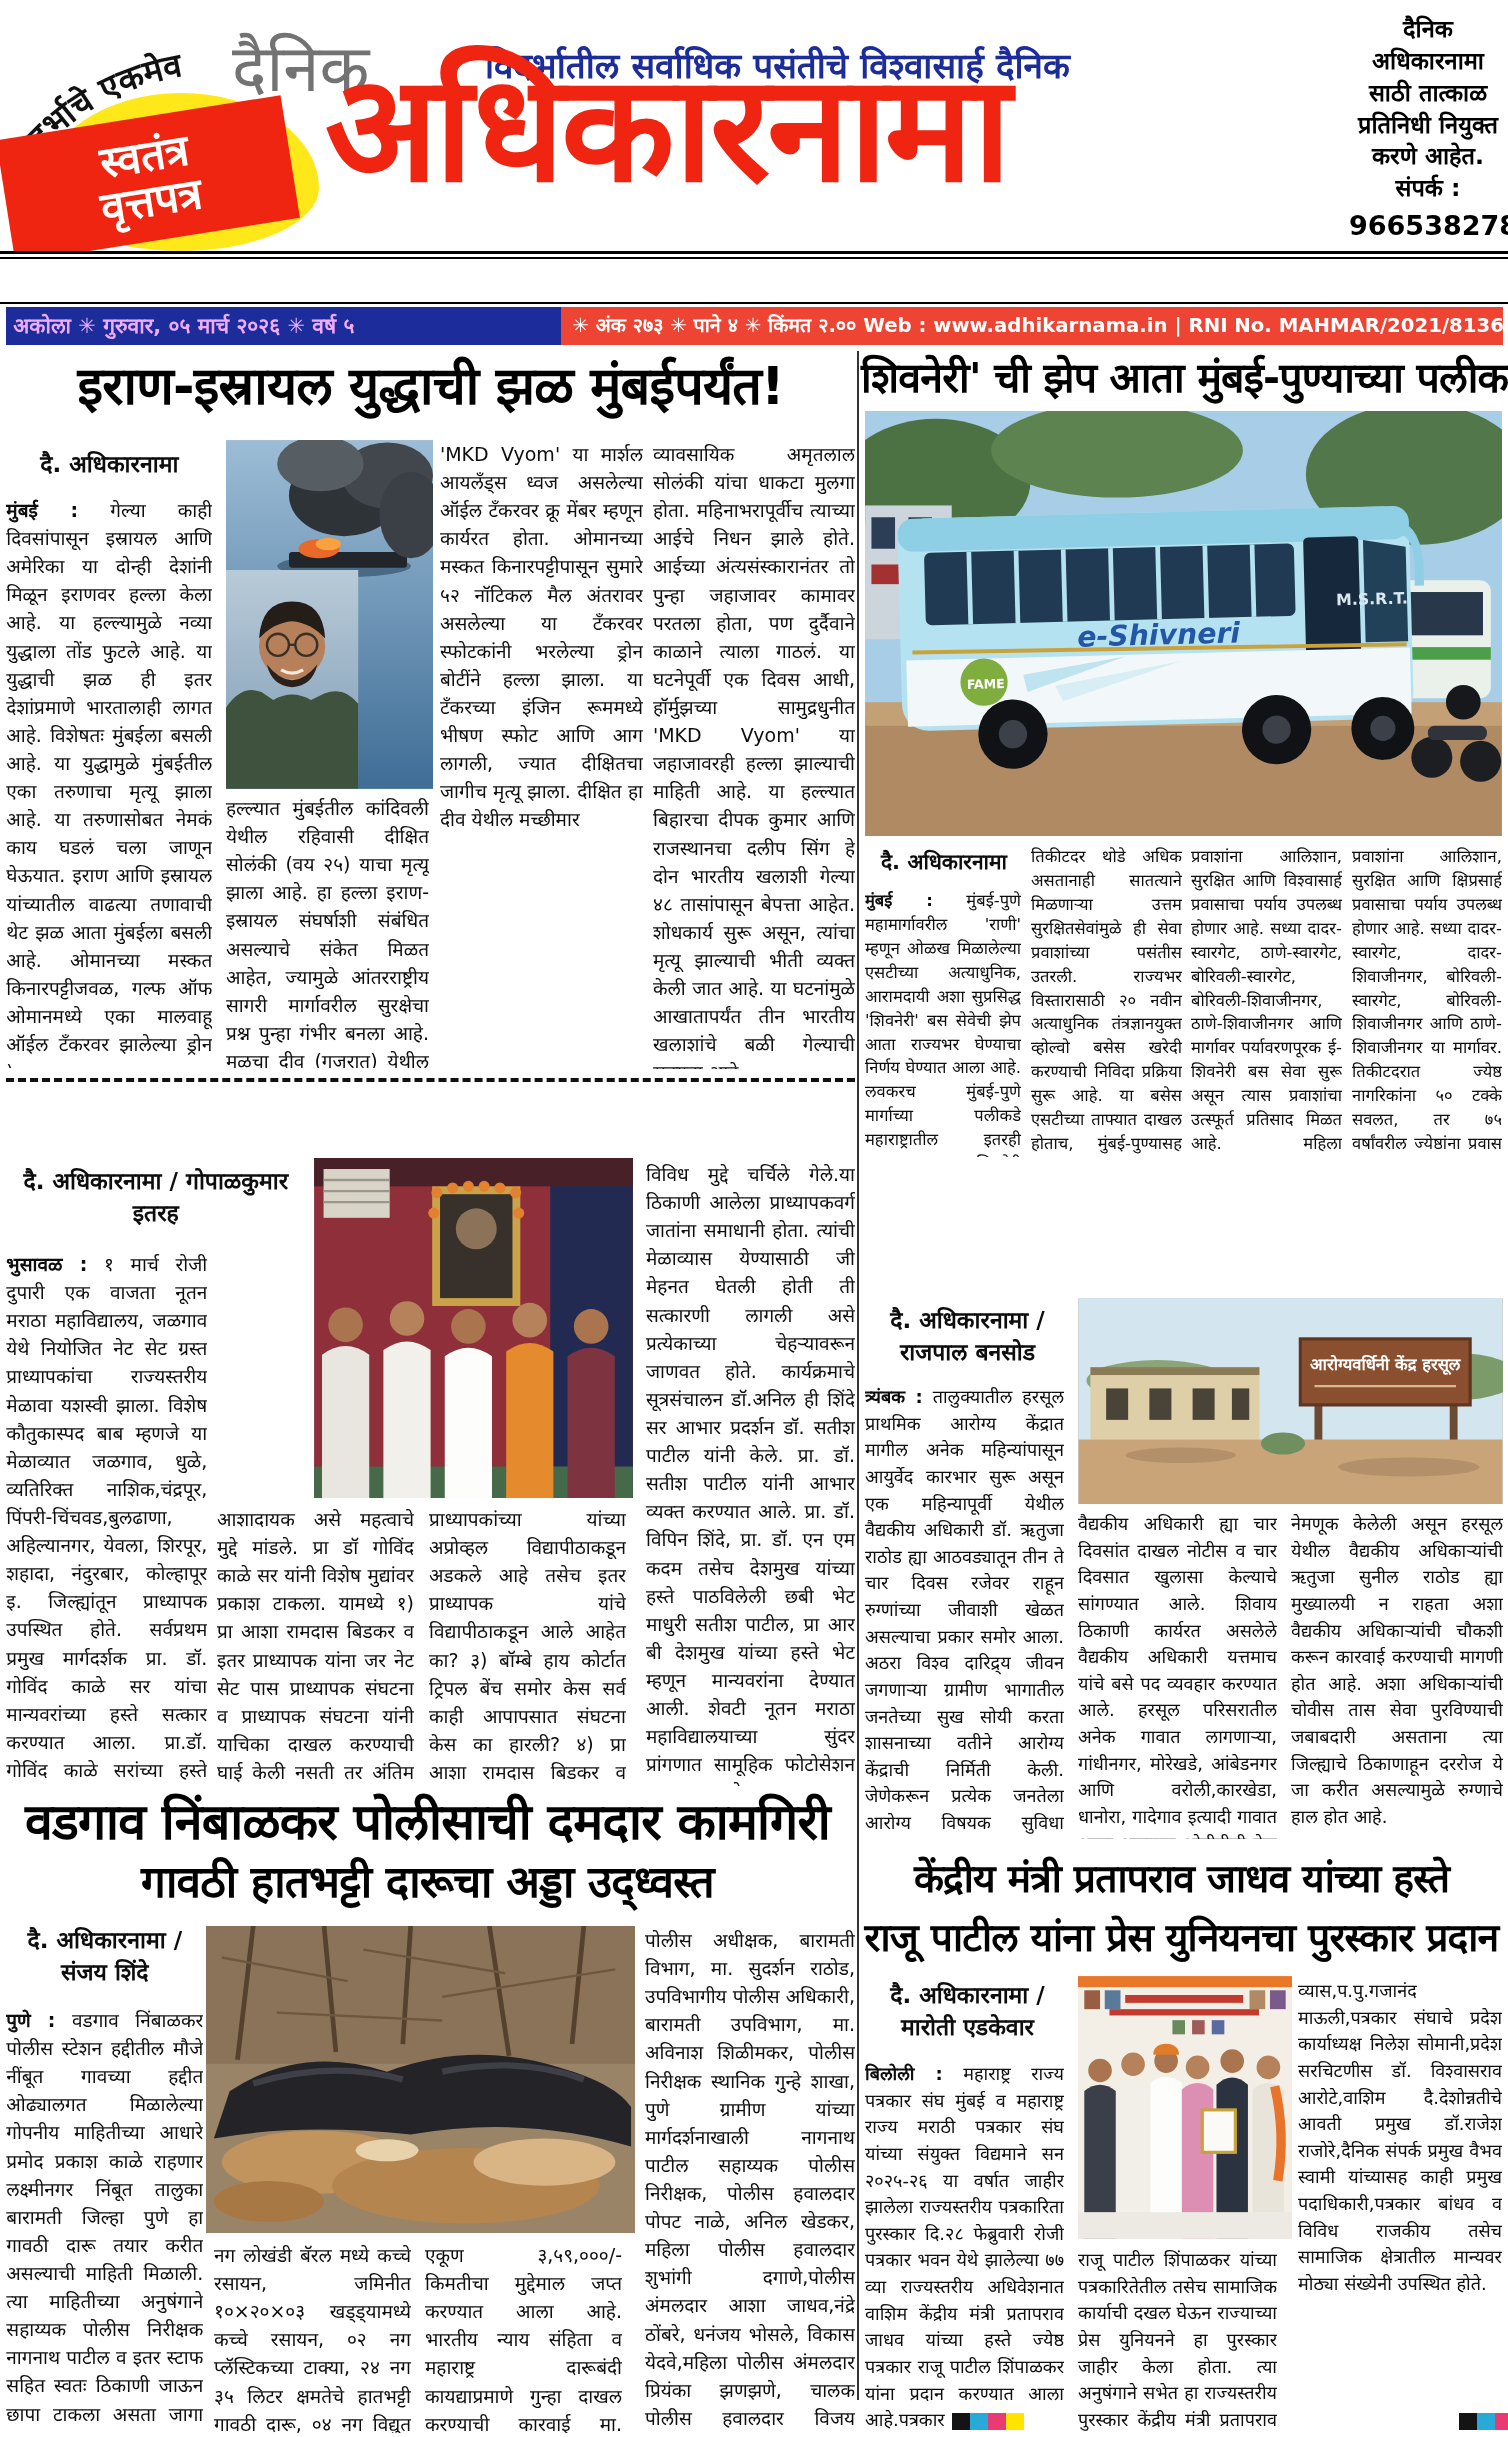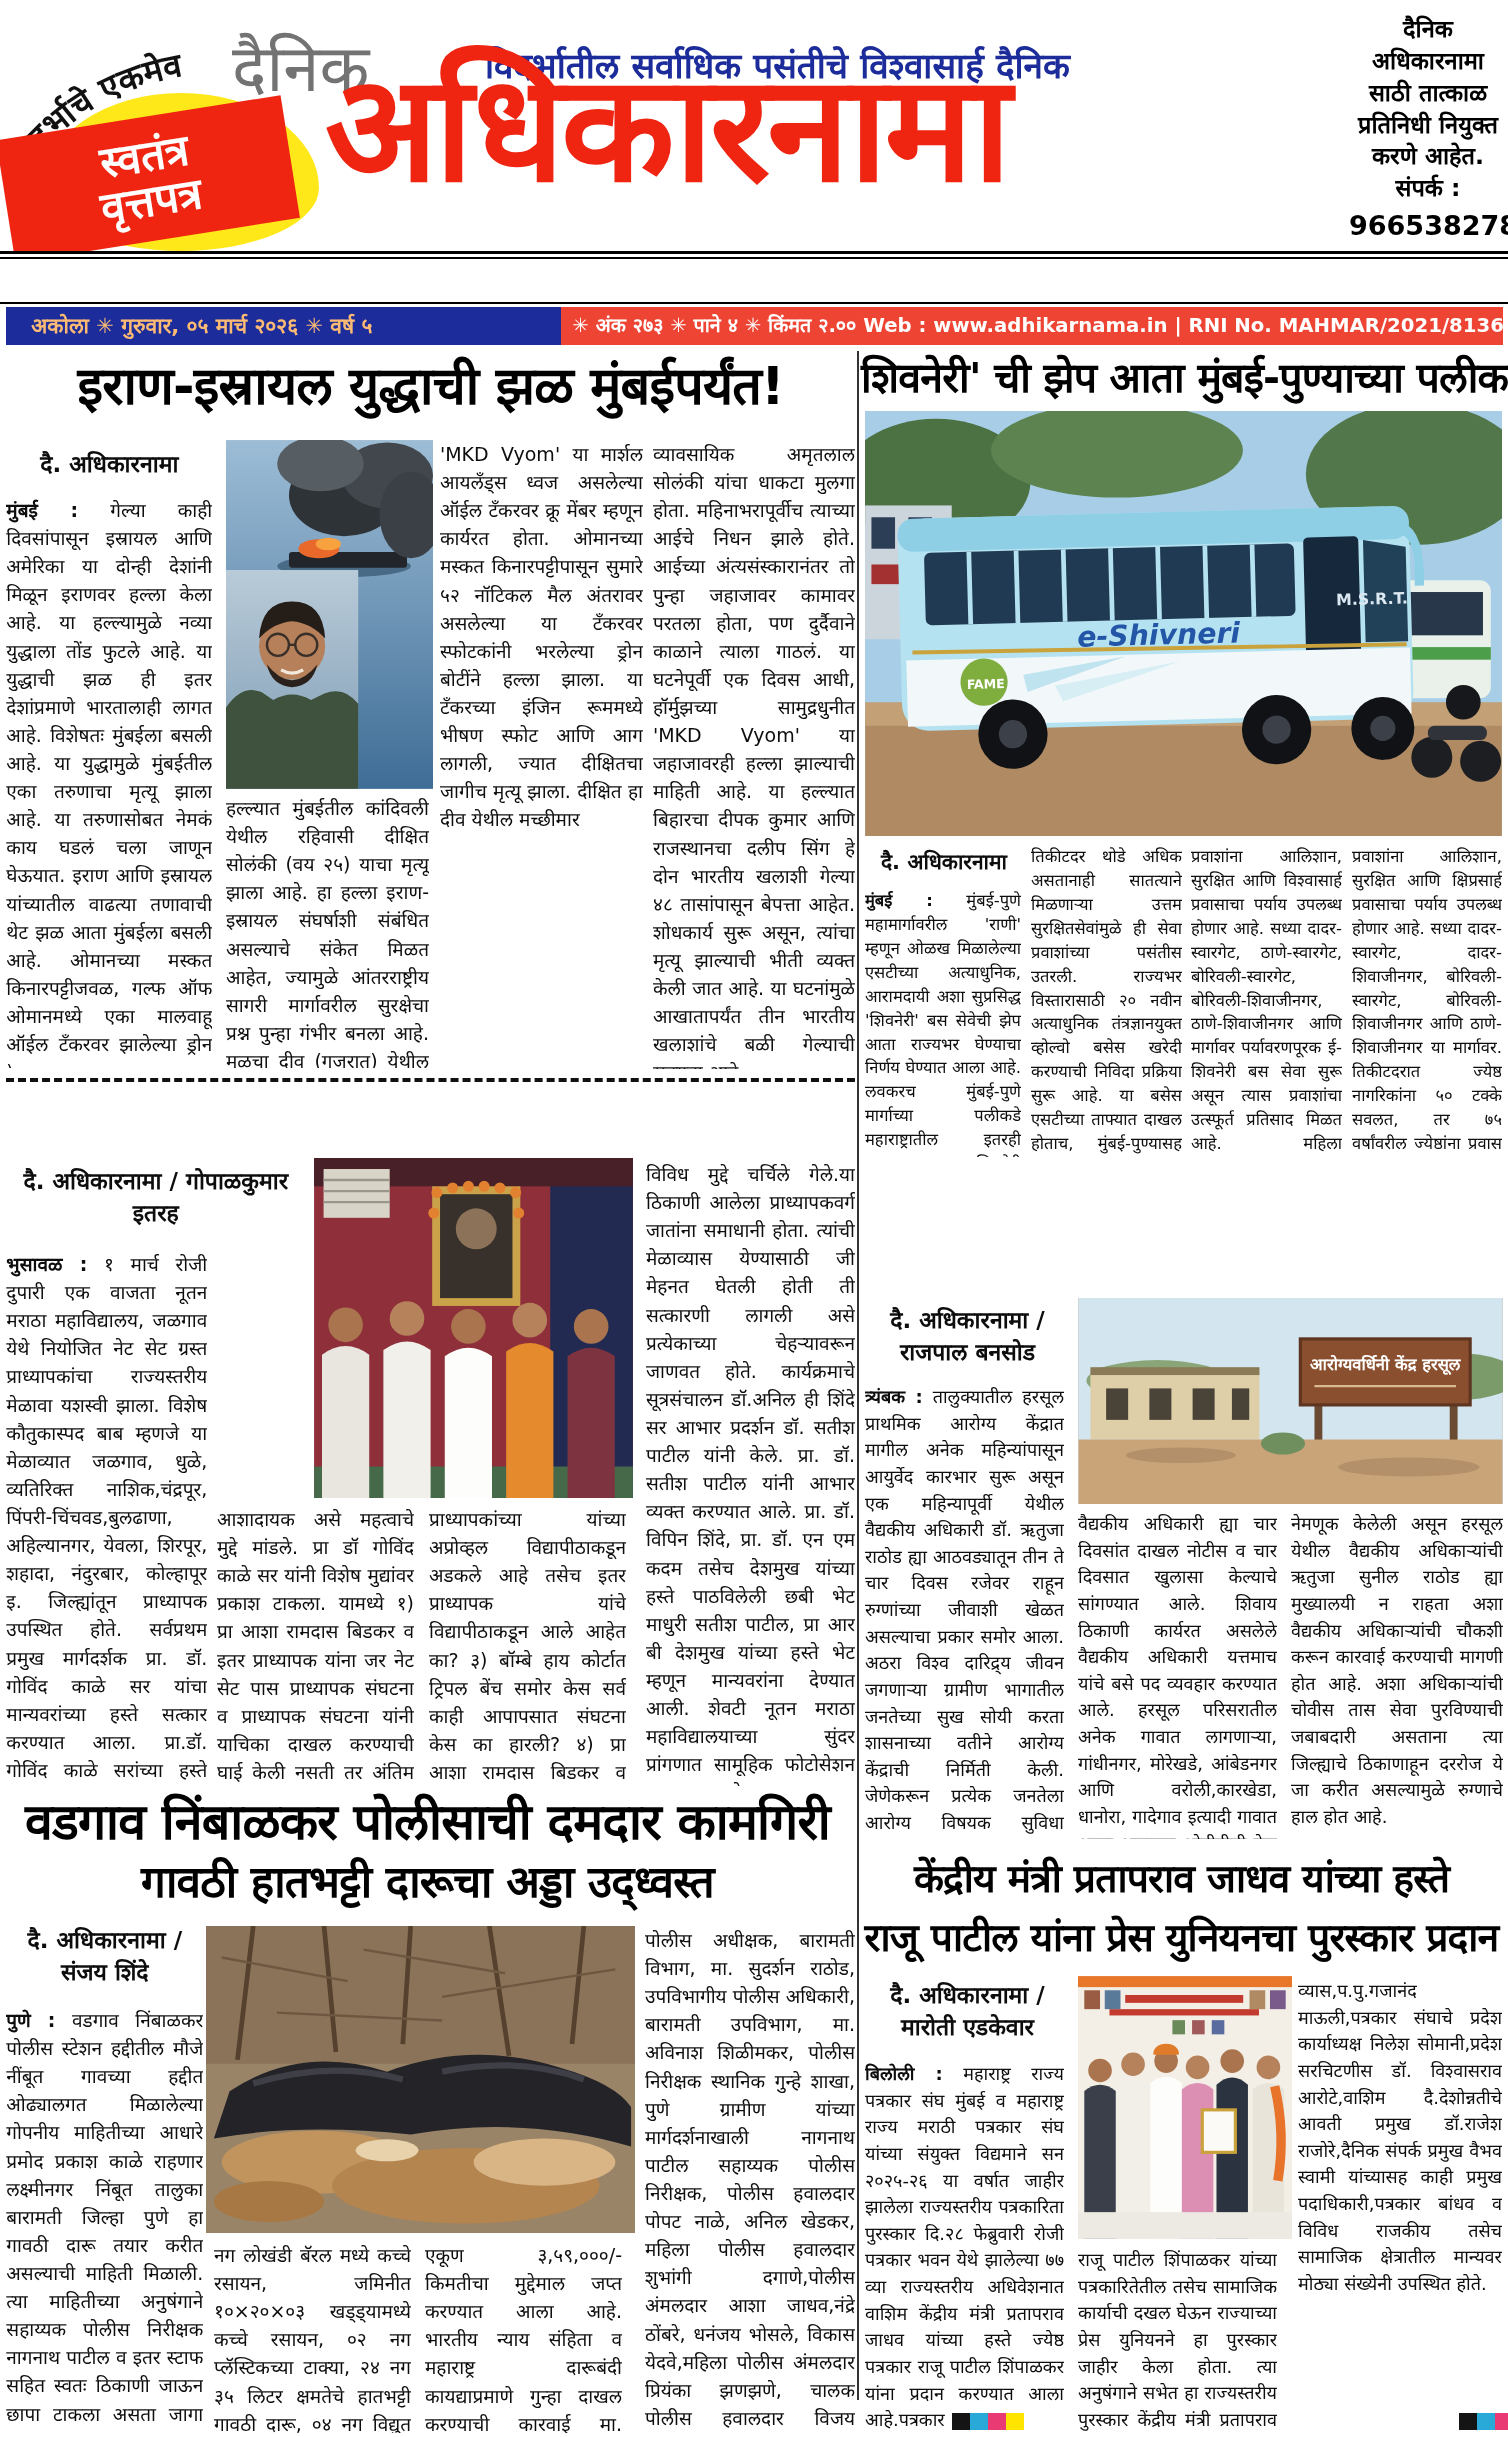--- a/index.html
+++ b/index.html
@@ -50,21 +50,21 @@
     </div>
   </div>
 
   <div class="rule" style="left:0;top:251px;width:1509px;height:3.2px;"></div>
   <div class="rule" style="left:0;top:257px;width:1509px;height:1.6px;"></div>
 
 
   <div class="rule" style="left:0;top:302px;width:1509px;height:2.4px;"></div>
 
   <div class="abs" style="left:6.3px;top:307px;width:1496px;height:38px;">
-    <div class="abs" style="left:0;top:0;width:555px;height:38px;background:#1c2d9b;color:#fdba74;font-weight:bold;font-size:21px;line-height:38px;padding-left:25px;box-sizing:border-box;white-space:nowrap;overflow:hidden;">अकोला ✳ गुरुवार, ०५ मार्च २०२६  ✳ वर्ष ५</div>
+    <div class="abs" style="left:0;top:0;width:555px;height:38px;background:#1c2d9b;color:#f0abfc;font-weight:bold;font-size:21px;line-height:38px;padding-left:7px;box-sizing:border-box;white-space:nowrap;overflow:hidden;">अकोला ✳ गुरुवार, ०५ मार्च २०२६  ✳ वर्ष ५</div>
     <div class="abs" style="left:555px;top:0;width:942px;height:38px;background:#ee4434;color:#fff;font-weight:bold;font-size:19.7px;line-height:38px;padding-left:11px;box-sizing:border-box;white-space:nowrap;overflow:hidden;">✳ अंक २७३   ✳ पाने ४   ✳ किंमत २.०० Web : www.adhikarnama.in  |   RNI No. MAHMAR/2021/81369   |   Email : adhikarnama2021@gmail.com</div>
   </div>
 
   <div class="rule" style="left:857px;top:351px;width:1.6px;height:2049px;background:#333;"></div>
 
   <div class="hl" style="left:6.3px;top:349px;width:849px;font-size:52px;line-height:1.45;white-space:nowrap;">इराण-इस्रायल युद्धाची झळ मुंबईपर्यंत!</div>
   <div class="byline" style="left:6.3px;top:448px;width:206px;">दै. अधिकारनामा</div>
 
   <div class="col" style="left:6.3px;top:496px;width:206px;height:572px;">
     <span class="dl">मुंबई :</span>

